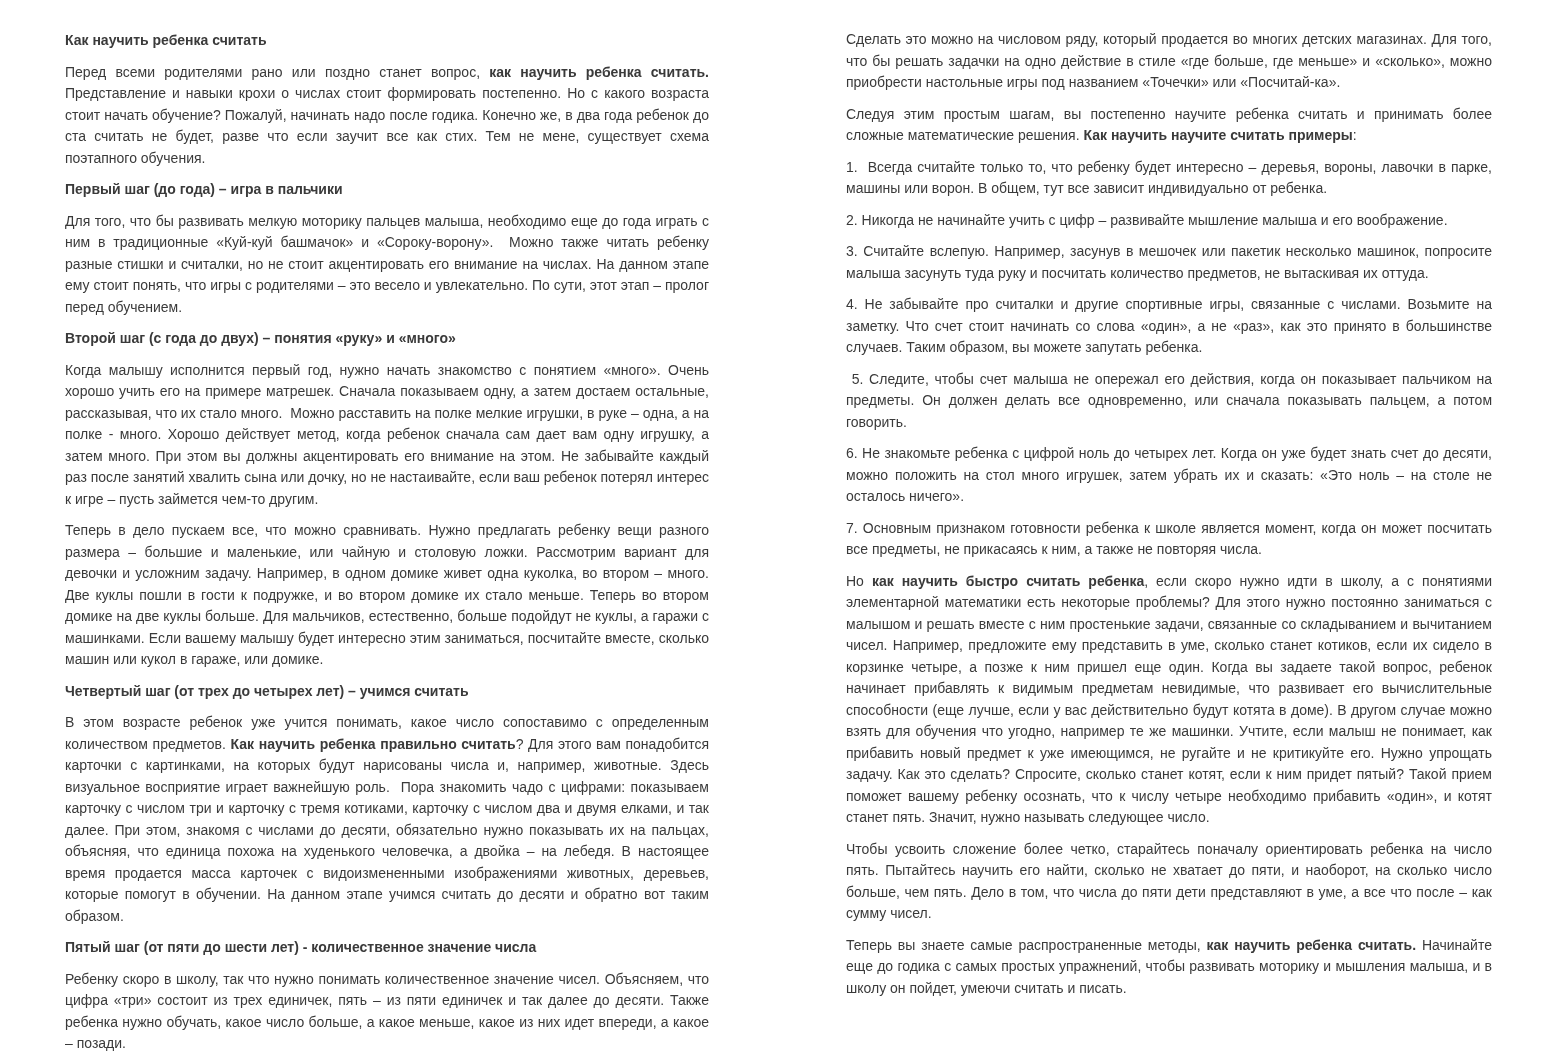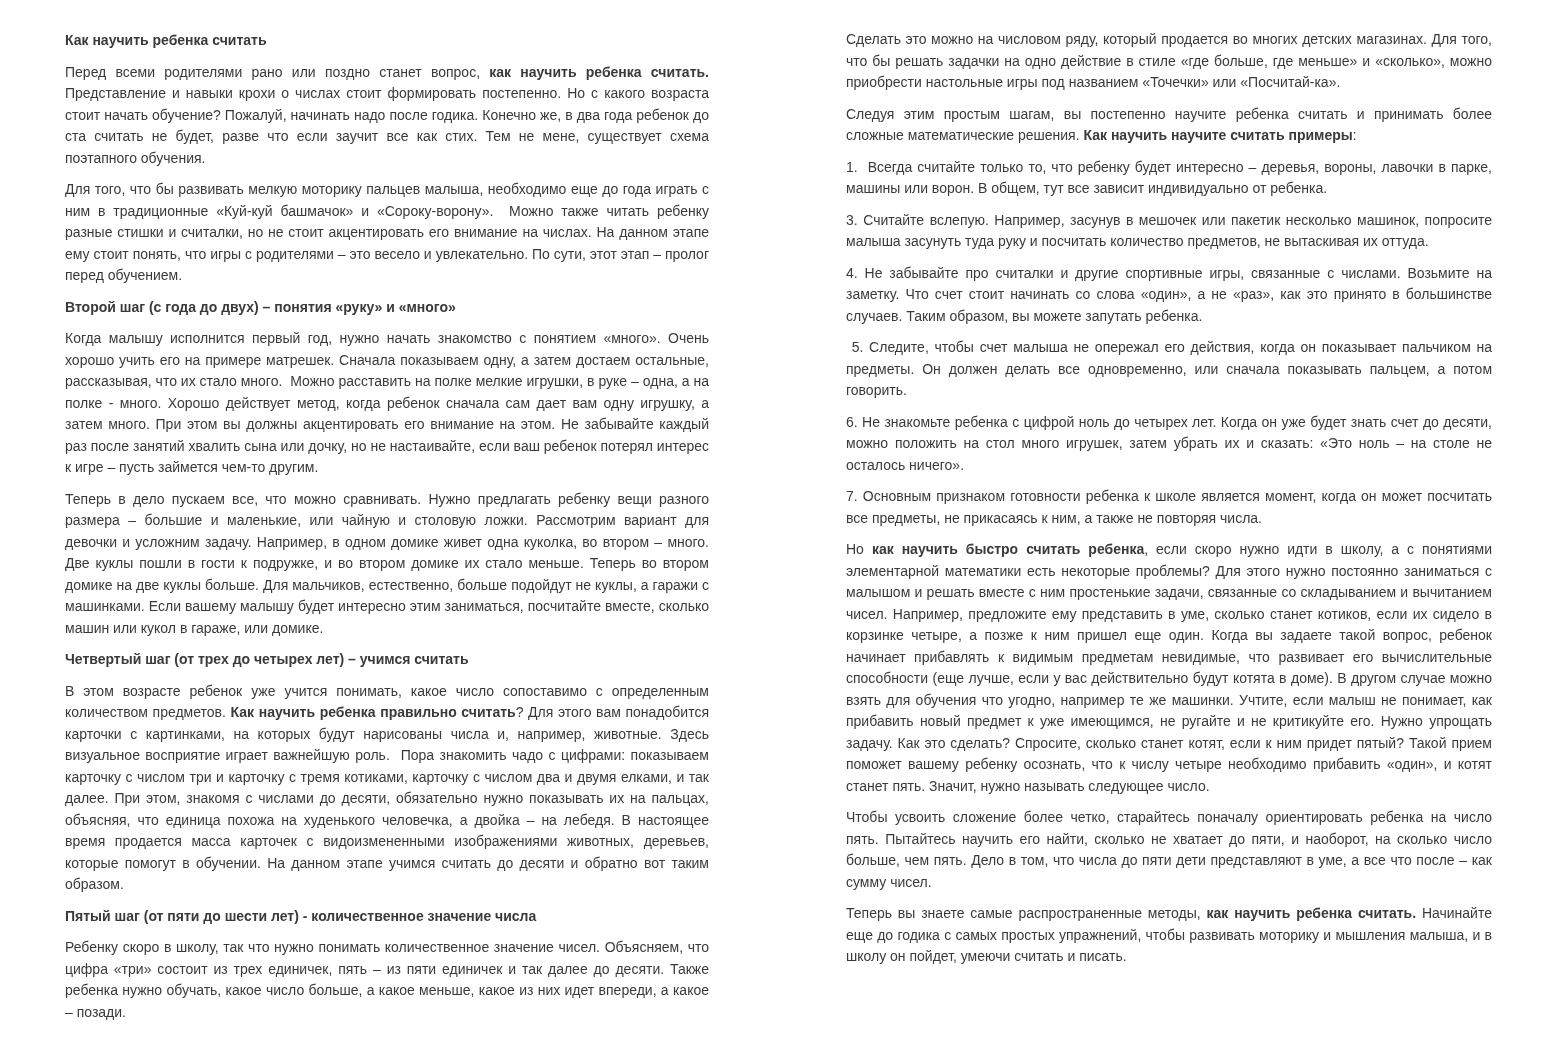--- a/index.html
+++ b/index.html
@@ -55,36 +55,38 @@
     font-weight: 700;
   }
 </style>
 </head>
 <body>
 
 <div class="screen">
   <div class="page page-left">
       <div class="block heading"><span class="run bold">Как научить ребенка считать</span></div>
       <div class="block paragraph"><span class="run">Перед всеми родителями рано или поздно станет вопрос, </span><span class="run bold">как научить ребенка считать.</span><span class="run"> Представление и навыки крохи о числах стоит формировать постепенно. Но с какого возраста стоит начать обучение? Пожалуй, начинать надо после годика. Конечно же, в два года ребенок до ста считать не будет, разве что если заучит все как стих. Тем не мене, существует схема поэтапного обучения.</span></div>
+      <div class="block heading"><span class="run bold">Первый шаг (до года) – игра в пальчики</span></div>
       <div class="block paragraph"><span class="run">Для того, что бы развивать мелкую моторику пальцев малыша, необходимо еще до года играть с ним в традиционные «Куй-куй башмачок» и «Сороку-ворону».&nbsp; Можно также читать ребенку разные стишки и считалки, но не стоит акцентировать его внимание на числах. На данном этапе ему стоит понять, что игры с родителями – это весело и увлекательно. По сути, этот этап – пролог перед обучением.</span></div>
       <div class="block heading"><span class="run bold">Второй шаг (с года до двух) – понятия «руку» и «много»</span></div>
       <div class="block paragraph"><span class="run">Когда малышу исполнится первый год, нужно начать знакомство с понятием «много». Очень хорошо учить его на примере матрешек. Сначала показываем одну, а затем достаем остальные, рассказывая, что их стало много.&nbsp; Можно расставить на полке мелкие игрушки, в руке – одна, а на полке - много. Хорошо действует метод, когда ребенок сначала сам дает вам одну игрушку, а затем много. При этом вы должны акцентировать его внимание на этом. Не забывайте каждый раз после занятий хвалить сына или дочку, но не настаивайте, если ваш ребенок потерял интерес к игре – пусть займется чем-то другим.</span></div>
       <div class="block paragraph"><span class="run">Теперь в дело пускаем все, что можно сравнивать. Нужно предлагать ребенку вещи разного размера – большие и маленькие, или чайную и столовую ложки. Рассмотрим вариант для девочки и усложним задачу. Например, в одном домике живет одна куколка, во втором – много. Две куклы пошли в гости к подружке, и во втором домике их стало меньше. Теперь во втором домике на две куклы больше. Для мальчиков, естественно, больше подойдут не куклы, а гаражи с машинками. Если вашему малышу будет интересно этим заниматься, посчитайте вместе, сколько машин или кукол в гараже, или домике.</span></div>
       <div class="block heading"><span class="run bold">Четвертый шаг (от трех до четырех лет) – учимся считать</span></div>
       <div class="block paragraph"><span class="run">В этом возрасте ребенок уже учится понимать, какое число сопоставимо с определенным количеством предметов. </span><span class="run bold">Как научить ребенка правильно считать</span><span class="run">? Для этого вам понадобится карточки с картинками, на которых будут нарисованы числа и, например, животные. Здесь визуальное восприятие играет важнейшую роль.&nbsp; Пора знакомить чадо с цифрами: показываем карточку с числом три и карточку с тремя котиками, карточку с числом два и двумя елками, и так далее. При этом, знакомя с числами до десяти, обязательно нужно показывать их на пальцах, объясняя, что единица похожа на худенького человечка, а двойка – на лебедя. В настоящее время продается масса карточек с видоизмененными изображениями животных, деревьев, которые помогут в обучении. На данном этапе учимся считать до десяти и обратно вот таким образом.</span></div>
       <div class="block heading"><span class="run bold">Пятый шаг (от пяти до шести лет) - количественное значение числа</span></div>
       <div class="block paragraph"><span class="run">Ребенку скоро в школу, так что нужно понимать количественное значение чисел. Объясняем, что цифра «три» состоит из трех единичек, пять – из пяти единичек и так далее до десяти. Также ребенка нужно обучать, какое число больше, а какое меньше, какое из них идет впереди, а какое – позади.</span></div>
     </div>
 
   <div class="page-divider"></div>
 
   <div class="page page-right">
       <div class="block paragraph"><span class="run">Сделать это можно на числовом ряду, который продается во многих детских магазинах. Для того, что бы решать задачки на одно действие в стиле «где больше, где меньше» и «сколько», можно приобрести настольные игры под названием «Точечки» или «Посчитай-ка».</span></div>
       <div class="block paragraph"><span class="run">Следуя этим простым шагам, вы постепенно научите ребенка считать и принимать более сложные математические решения. </span><span class="run bold">Как научить научите считать примеры</span><span class="run">:</span></div>
       <div class="block paragraph"><span class="run">1.&nbsp; Всегда считайте только то, что ребенку будет интересно – деревья, вороны, лавочки в парке, машины или ворон. В общем, тут все зависит индивидуально от ребенка.</span></div>
+      <div class="block paragraph"><span class="run">2. Никогда не начинайте учить с цифр – развивайте мышление малыша и его воображение.</span></div>
       <div class="block paragraph"><span class="run">3. Считайте вслепую. Например, засунув в мешочек или пакетик несколько машинок, попросите малыша засунуть туда руку и посчитать количество предметов, не вытаскивая их оттуда.</span></div>
       <div class="block paragraph"><span class="run">4. Не забывайте про считалки и другие спортивные игры, связанные с числами. Возьмите на заметку. Что счет стоит начинать со слова «один», а не «раз», как это принято в большинстве случаев. Таким образом, вы можете запутать ребенка.</span></div>
       <div class="block paragraph"><span class="run">&nbsp;5. Следите, чтобы счет малыша не опережал его действия, когда он показывает пальчиком на предметы. Он должен делать все одновременно, или сначала показывать пальцем, а потом говорить.</span></div>
       <div class="block paragraph"><span class="run">6. Не знакомьте ребенка с цифрой ноль до четырех лет. Когда он уже будет знать счет до десяти, можно положить на стол много игрушек, затем убрать их и сказать: «Это ноль – на столе не осталось ничего».</span></div>
       <div class="block paragraph"><span class="run">7. Основным признаком готовности ребенка к школе является момент, когда он может посчитать все предметы, не прикасаясь к ним, а также не повторяя числа.</span></div>
       <div class="block paragraph"><span class="run">Но </span><span class="run bold">как научить быстро считать ребенка</span><span class="run">, если скоро нужно идти в школу, а с понятиями элементарной математики есть некоторые проблемы? Для этого нужно постоянно заниматься с малышом и решать вместе с ним простенькие задачи, связанные со складыванием и вычитанием чисел. Например, предложите ему представить в уме, сколько станет котиков, если их сидело в корзинке четыре, а позже к ним пришел еще один. Когда вы задаете такой вопрос, ребенок начинает прибавлять к видимым предметам невидимые, что развивает его вычислительные способности (еще лучше, если у вас действительно будут котята в доме). В другом случае можно взять для обучения что угодно, например те же машинки. Учтите, если малыш не понимает, как прибавить новый предмет к уже имеющимся, не ругайте и не критикуйте его. Нужно упрощать задачу. Как это сделать? Спросите, сколько станет котят, если к ним придет пятый? Такой прием поможет вашему ребенку осознать, что к числу четыре необходимо прибавить «один», и котят станет пять. Значит, нужно называть следующее число.</span></div>
       <div class="block paragraph"><span class="run">Чтобы усвоить сложение более четко, старайтесь поначалу ориентировать ребенка на число пять. Пытайтесь научить его найти, сколько не хватает до пяти, и наоборот, на сколько число больше, чем пять. Дело в том, что числа до пяти дети представляют в уме, а все что после – как сумму чисел.</span></div>
       <div class="block paragraph"><span class="run">Теперь вы знаете самые распространенные методы, </span><span class="run bold">как научить ребенка считать.</span><span class="run"> Начинайте еще до годика с самых простых упражнений, чтобы развивать моторику и мышления малыша, и в школу он пойдет, умеючи считать и писать.</span></div>
     </div>
 </div>

